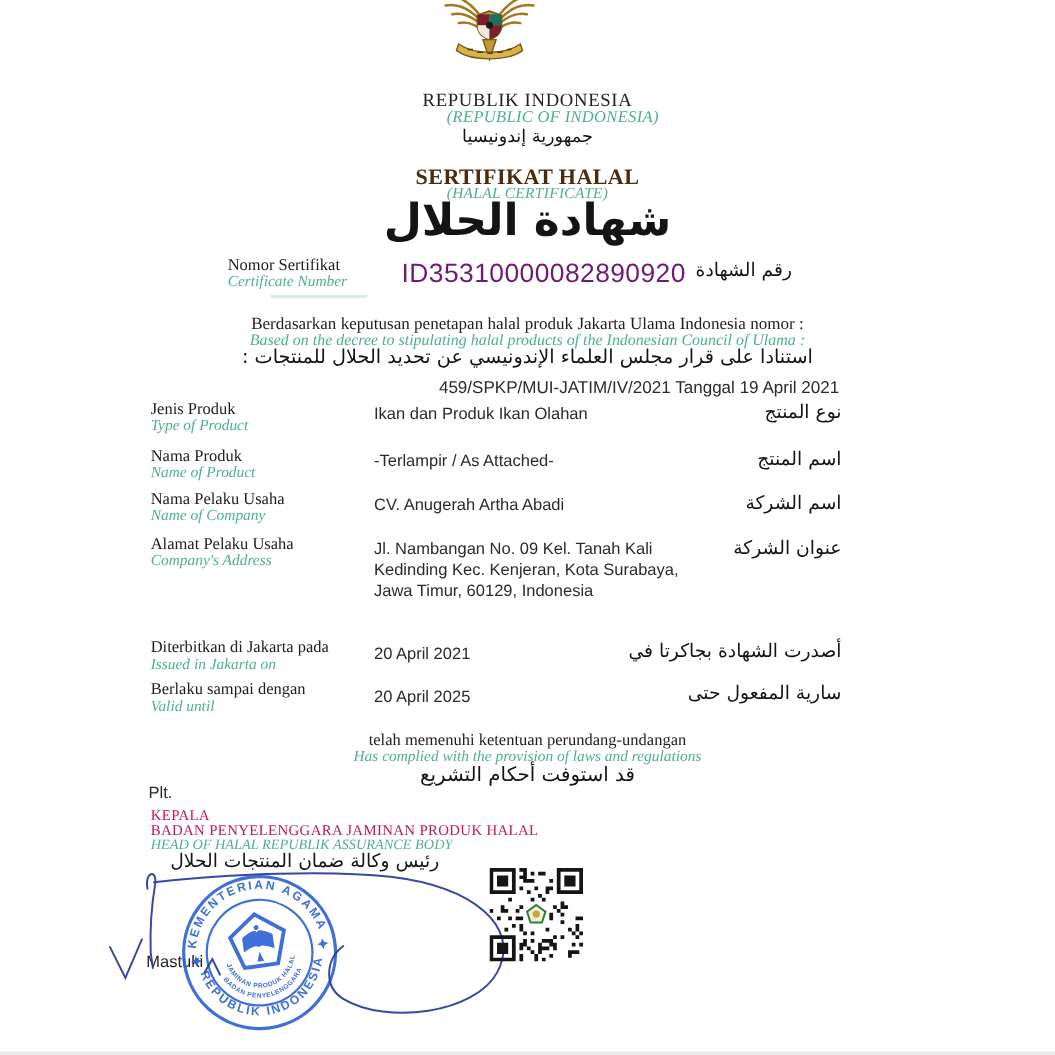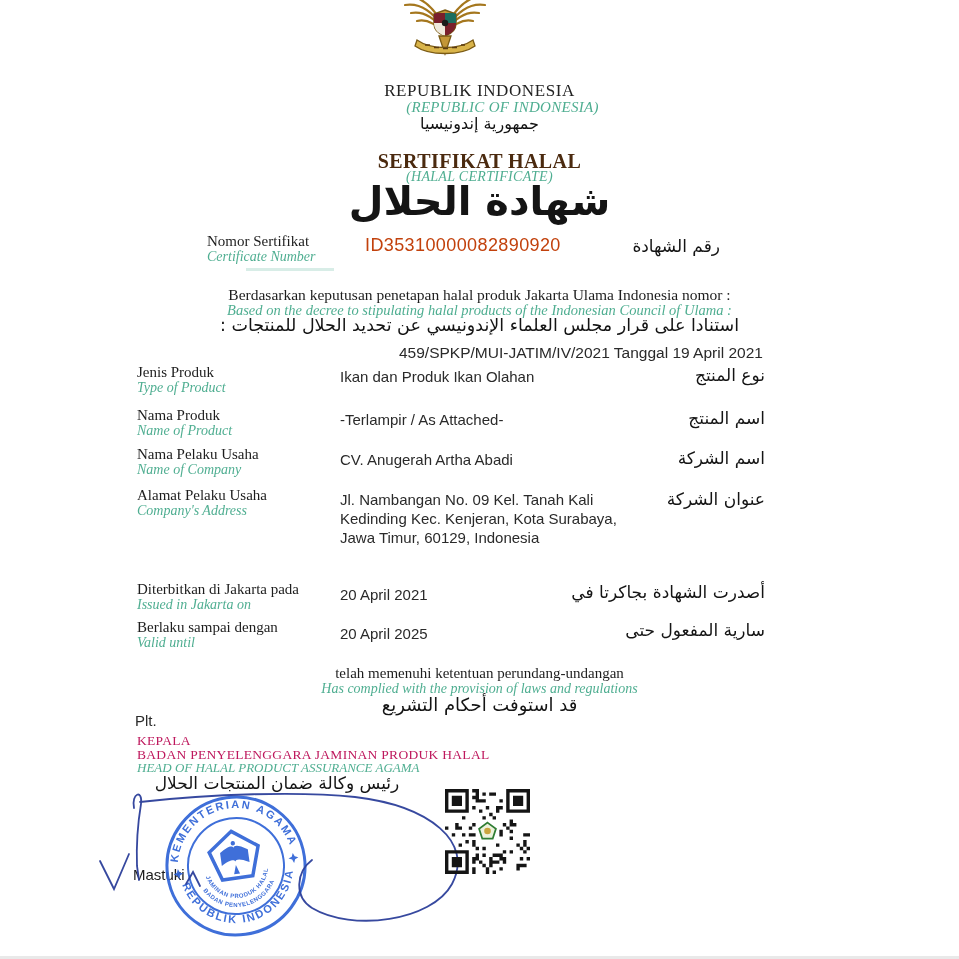--- a/index.html
+++ b/index.html
@@ -14,21 +14,21 @@
   .country{font-size:17px;letter-spacing:.6px;color:#222;}
   .country-en{font-size:15px;letter-spacing:.3px;padding-left:23px;}
   .country-ar{font-size:16px;color:#111;}
   .cert-title{font-size:20px;font-weight:bold;color:#4b2a0f;letter-spacing:.4px;}
   .cert-title-en{font-size:14px;letter-spacing:.3px;}
   .cert-title-ar{font-size:40px;font-weight:bold;color:#141414;}
   .flabel{font-size:15px;line-height:16px;color:#1d1d1d;}
   .flabel-en{font-size:14px;line-height:15px;}
   .fvalue{font-size:15px;color:#2a2a2a;line-height:19px;}
   .farabic{font-size:17px;color:#141414;text-align:right;}
-  .cert-num{font-size:18px;letter-spacing:.4px;color:#c2410c;}
+  .cert-num{font-size:24px;letter-spacing:.4px;color:#701a75;}
   .decree-id{font-size:15.5px;color:#1d1d1d;}
   .decree-en{font-size:14.5px;}
   .decree-ar{font-size:17.5px;color:#141414;}
   .decree-num{font-size:15.5px;color:#2a2a2a;}
   .comp-id{font-size:15px;color:#1d1d1d;}
   .comp-en{font-size:14px;}
   .comp-ar{font-size:18px;color:#141414;}
   .sig-plt{font-size:15px;color:#2a2a2a;}
   .sig-cap{font-size:13.5px;letter-spacing:.3px;color:#be185d;}
   .sig-en{font-size:13px;}
@@ -134,21 +134,21 @@
   <div class="abs sans fvalue" style="left:340px;top:624px">20 April 2025</div>
   <div class="abs ar farabic" style="right:194px;top:620px">سارية المفعول حتى</div>
 
   <div class="abs center comp-id serif" style="top:665px">telah memenuhi ketentuan perundang-undangan</div>
   <div class="abs center comp-en serif teal" style="top:681px">Has complied with the provision of laws and regulations</div>
   <div class="abs center comp-ar ar" style="top:694px">قد استوفت أحكام التشريع</div>
 
   <div class="abs sans sig-plt" style="left:135px;top:712px">Plt.</div>
   <div class="abs serif sig-cap" style="left:137px;top:733px">KEPALA</div>
   <div class="abs serif sig-cap" style="left:137px;top:747px">BADAN PENYELENGGARA JAMINAN PRODUK HALAL</div>
-  <div class="abs serif teal sig-en" style="left:137px;top:760px">HEAD OF HALAL PRODUCT ASSURANCE AGAMA</div>
+  <div class="abs serif teal sig-en" style="left:137px;top:760px">HEAD OF HALAL REPUBLIK ASSURANCE BODY</div>
   <div class="abs ar sig-ar" style="left:137px;top:773px;width:280px;text-align:center">رئيس وكالة ضمان المنتجات الحلال</div>
   <div class="abs sans sig-name" style="left:133px;top:866px">Mastuki</div>
 
   <div id="stamp-wrap" class="abs" style="left:163px;top:793px;width:146px;height:146px">
     <svg width="146" height="146" viewBox="0 0 146 146">
       <defs>
         <path id="arc-top" d="M 15,73 A 58,58 0 0 1 131,73"></path>
         <path id="arc-bottom" d="M 16,73 A 57,57 0 0 0 130,73"></path>
         <path id="arc-in1" d="M 32,73 A 41,41 0 0 0 114,73"></path>
         <path id="arc-in2" d="M 41,73 A 32,32 0 0 0 105,73"></path>

